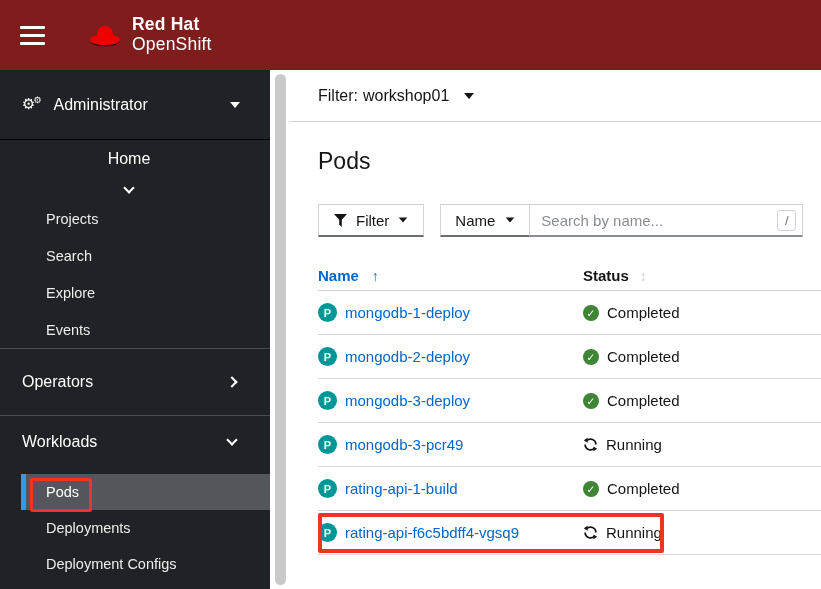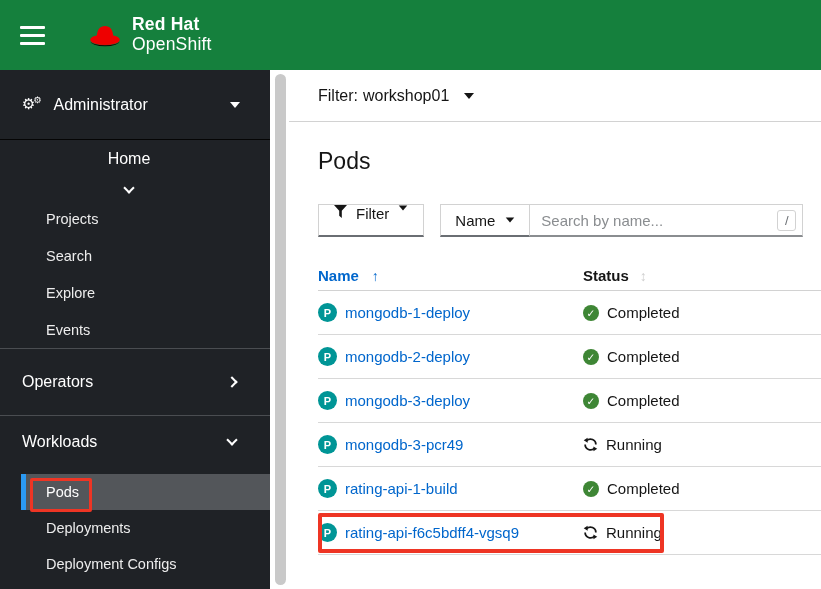--- a/index.html
+++ b/index.html
@@ -2,21 +2,21 @@
 <html><head>
 <meta charset="utf-8">
 <style>
   * { margin:0; padding:0; box-sizing:border-box; }
   html,body { width:821px; height:589px; overflow:hidden; background:#fff;
     font-family:"Liberation Sans","DejaVu Sans",sans-serif; }
   .stage { position:relative; width:821px; height:589px; }
 
   
   .masthead { position:absolute; top:0; left:0; width:821px; height:70px;
-    background:#15803d; display:flex; align-items:center; padding-left:20px; }
+    background:#7f1d1d; display:flex; align-items:center; padding-left:20px; }
   .hamburger { width:40px; height:40px; background:none; border:none; cursor:pointer;
     display:flex; flex-direction:column; justify-content:center; gap:5px; }
   .hamburger span { display:block; width:25px; height:3px; background:#fff; border-radius:1px; }
   .brand { display:flex; align-items:center; margin-left:26px; }
   .brand-text { margin-left:8px; color:#fff; line-height:1.12; font-size:17.5px; letter-spacing:.2px; }
   .brand-top { font-weight:700; }
   .brand-bottom { font-weight:300; }
 
   
   .sidebar { position:absolute; top:70px; left:0; width:270px; height:519px;
@@ -60,21 +60,21 @@
   
   .main { position:absolute; left:289px; top:70px; width:532px; height:519px; background:#fff; }
   .project-bar { height:52px; display:flex; align-items:center; padding-left:29px;
     border-bottom:1px solid #d2d2d2; font-size:16px; color:#151515; cursor:pointer; }
   .project-bar .caret { margin-left:15px; border-top-color:#151515; }
   .proj-val { margin-left:5px; }
   .page-title { margin:25px 0 0 29px; font-size:23px; font-weight:500; color:#151515; line-height:29px; }
 
   .toolbar { margin:28px 0 0 29px; display:flex; align-items:flex-start; height:33px; }
   .btn-filter { height:33px; background:#fff; border:1px solid #d2d2d2; border-bottom:2px solid #6a6e73;
-    display:flex; gap:9px; padding:0 15px; font-size:15px; color:#151515; cursor:pointer; }
+    display:flex; align-items:center; gap:9px; padding:0 15px; font-size:15px; color:#151515; cursor:pointer; }
   .btn-filter .caret { border-top-color:#151515; transform:scale(.85); }
   .filter-group { display:flex; margin-left:16px; }
   .sel-name { height:33px; background:#fff; border:1px solid #d2d2d2; border-bottom:2px solid #6a6e73;
     display:flex; align-items:center; gap:10px; padding:0 14px; font-size:15px; color:#151515; cursor:pointer; }
   .sel-name .caret { border-top-color:#151515; transform:scale(.85); }
   .search-wrap { position:relative; }
   .search-input { height:33px; width:273px; border:1px solid #d2d2d2; border-left:none;
     border-bottom:2px solid #8a8d90; padding:0 30px 0 11px; font-size:15px; color:#737373;
     font-family:inherit; outline:none; }
   .search-input::placeholder { color:#8a8d90; }

